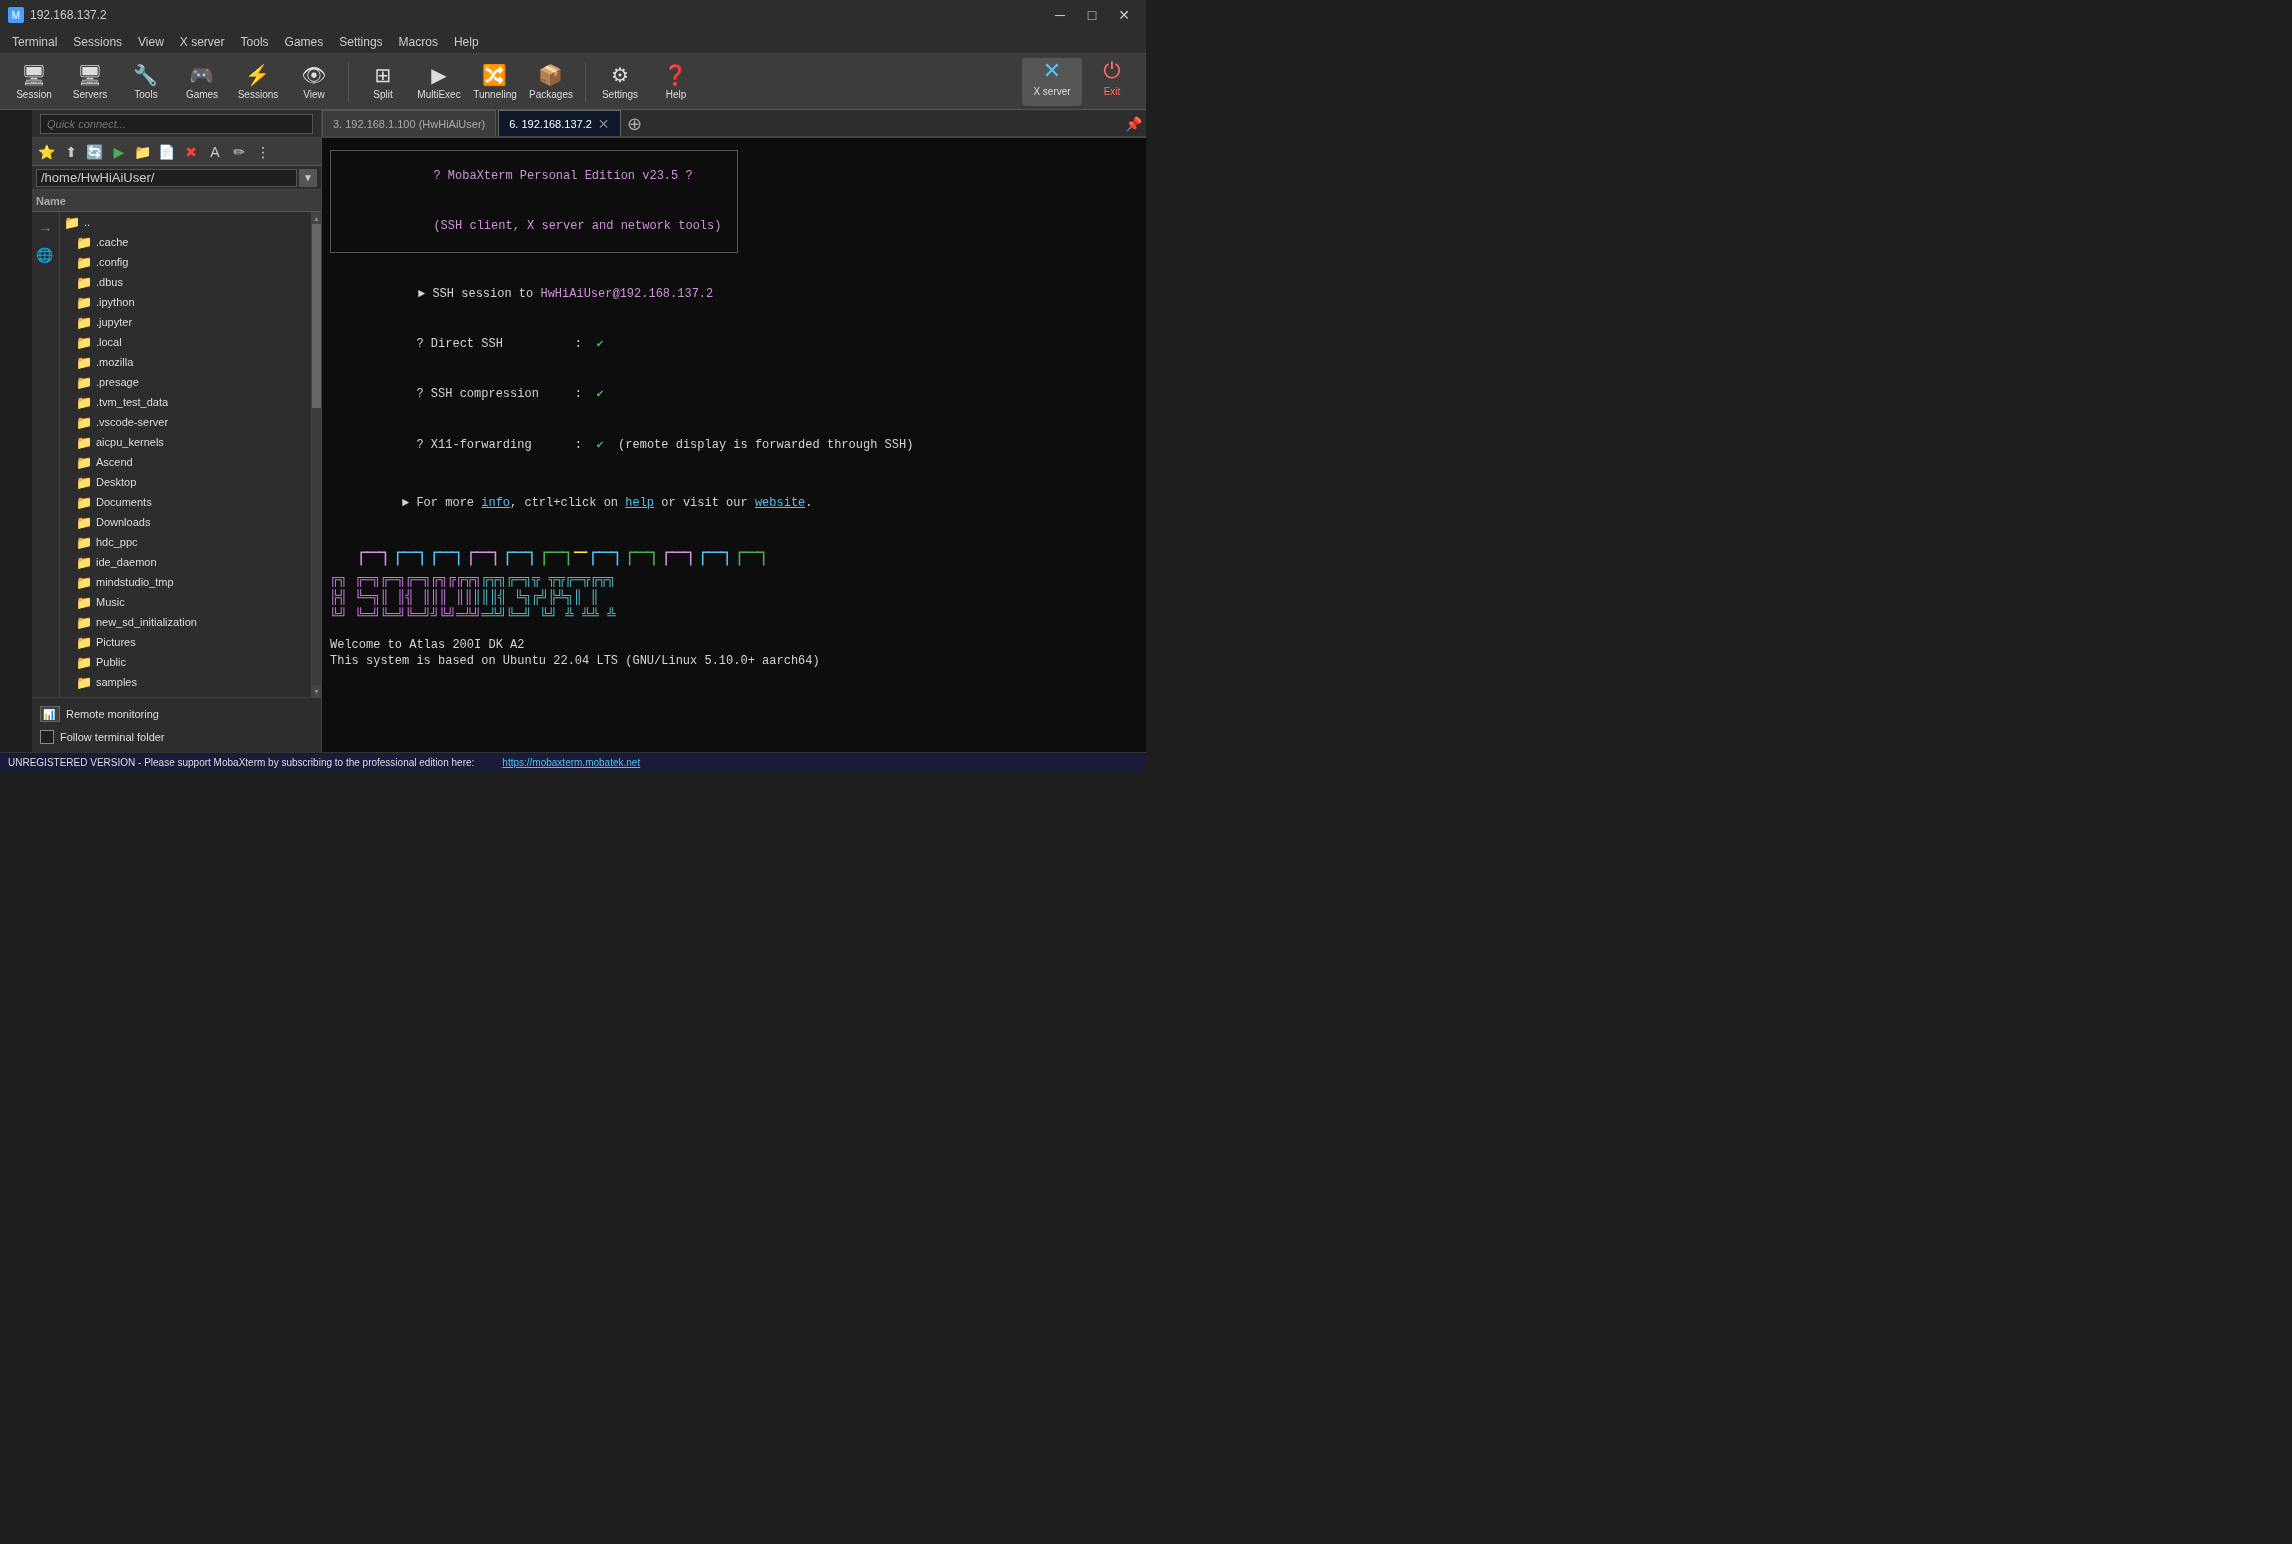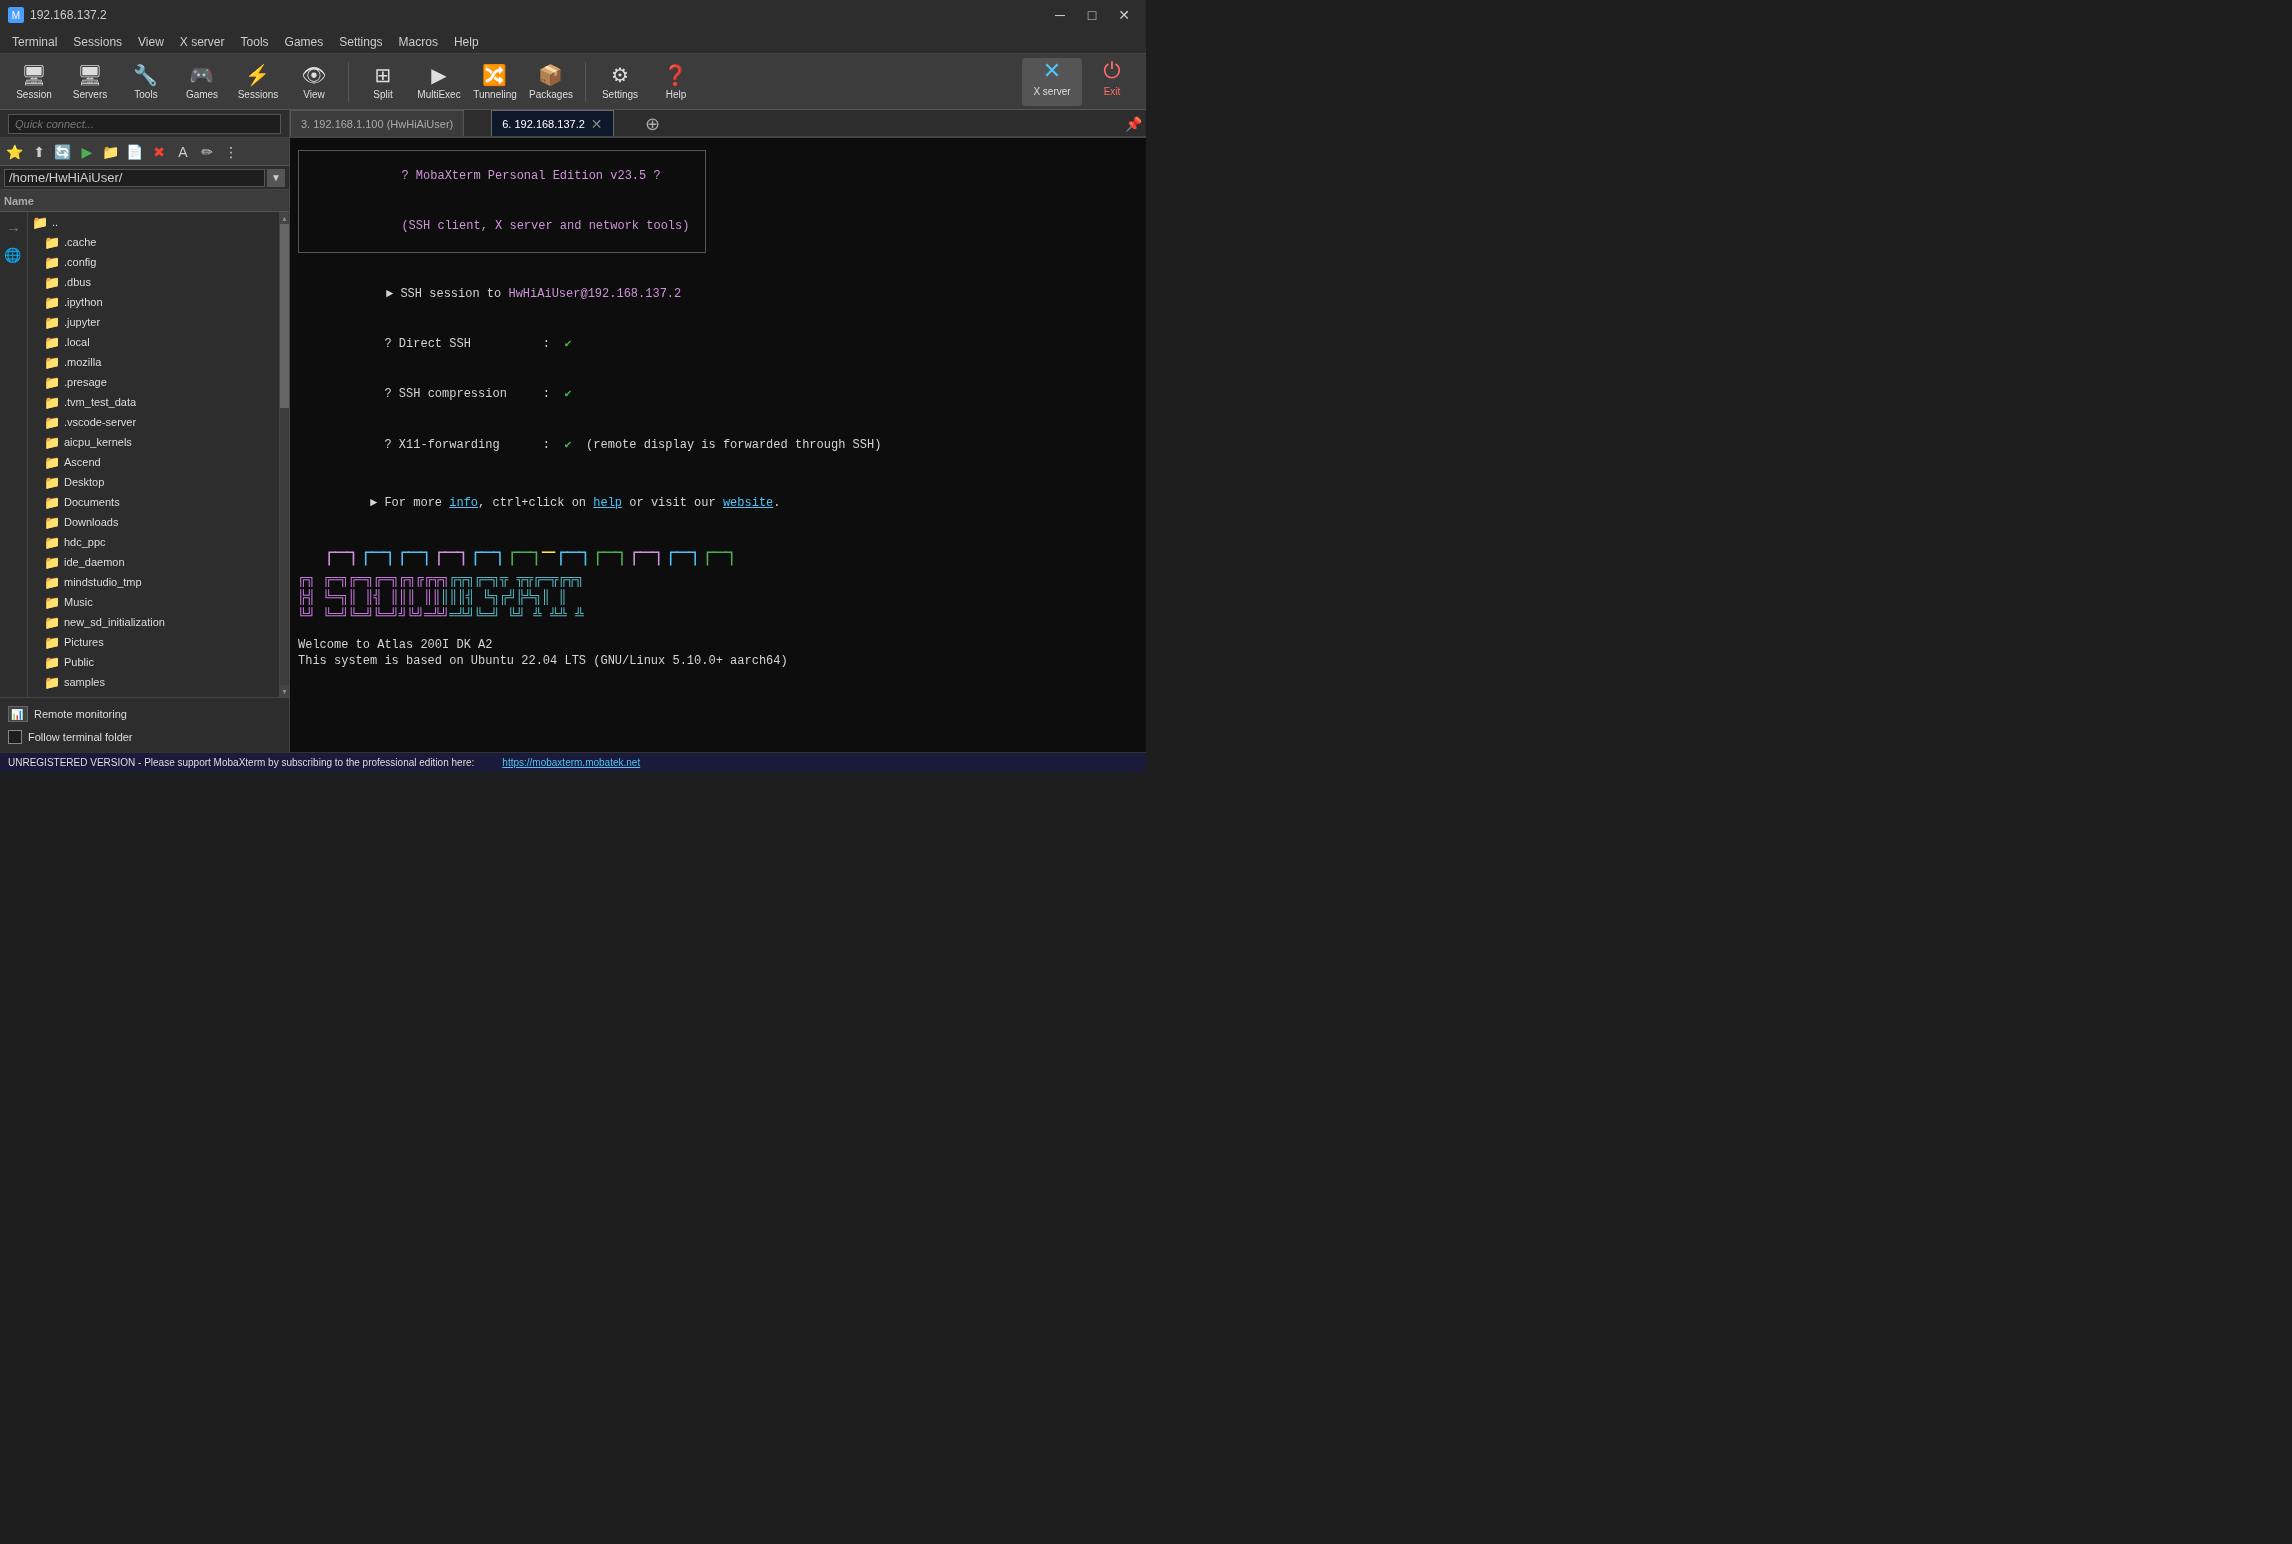--- a/index.html
+++ b/index.html
@@ -252,21 +252,20 @@
       background: #1e1e1e;
     }
 
     
     .tab-bar {
       height: 28px;
       background: #2d2d2d;
       display: flex;
       align-items: flex-end;
       border-bottom: 2px solid #444;
-      gap: 25px;
     }
     .tab {
       height: 26px;
       padding: 0 10px;
       display: flex;
       align-items: center;
       gap: 6px;
       cursor: pointer;
       font-size: 11px;
       color: #aaa;
@@ -351,20 +350,21 @@
     .v-icon.active { color: #4fc3f7; }
 
     
     .layout-wrapper {
       display: flex;
       height: calc(772px - 30px - 24px - 56px - 20px);
     }
     .sidebar-wrapper {
       display: flex;
       width: 290px;
+      margin-left: 32px;
     }
     .left-icon-bar {
       width: 28px;
       background: #2d2d2d;
       display: flex;
       flex-direction: column;
       align-items: center;
       padding: 4px 0;
       gap: 6px;
       border-right: 1px solid #444;

